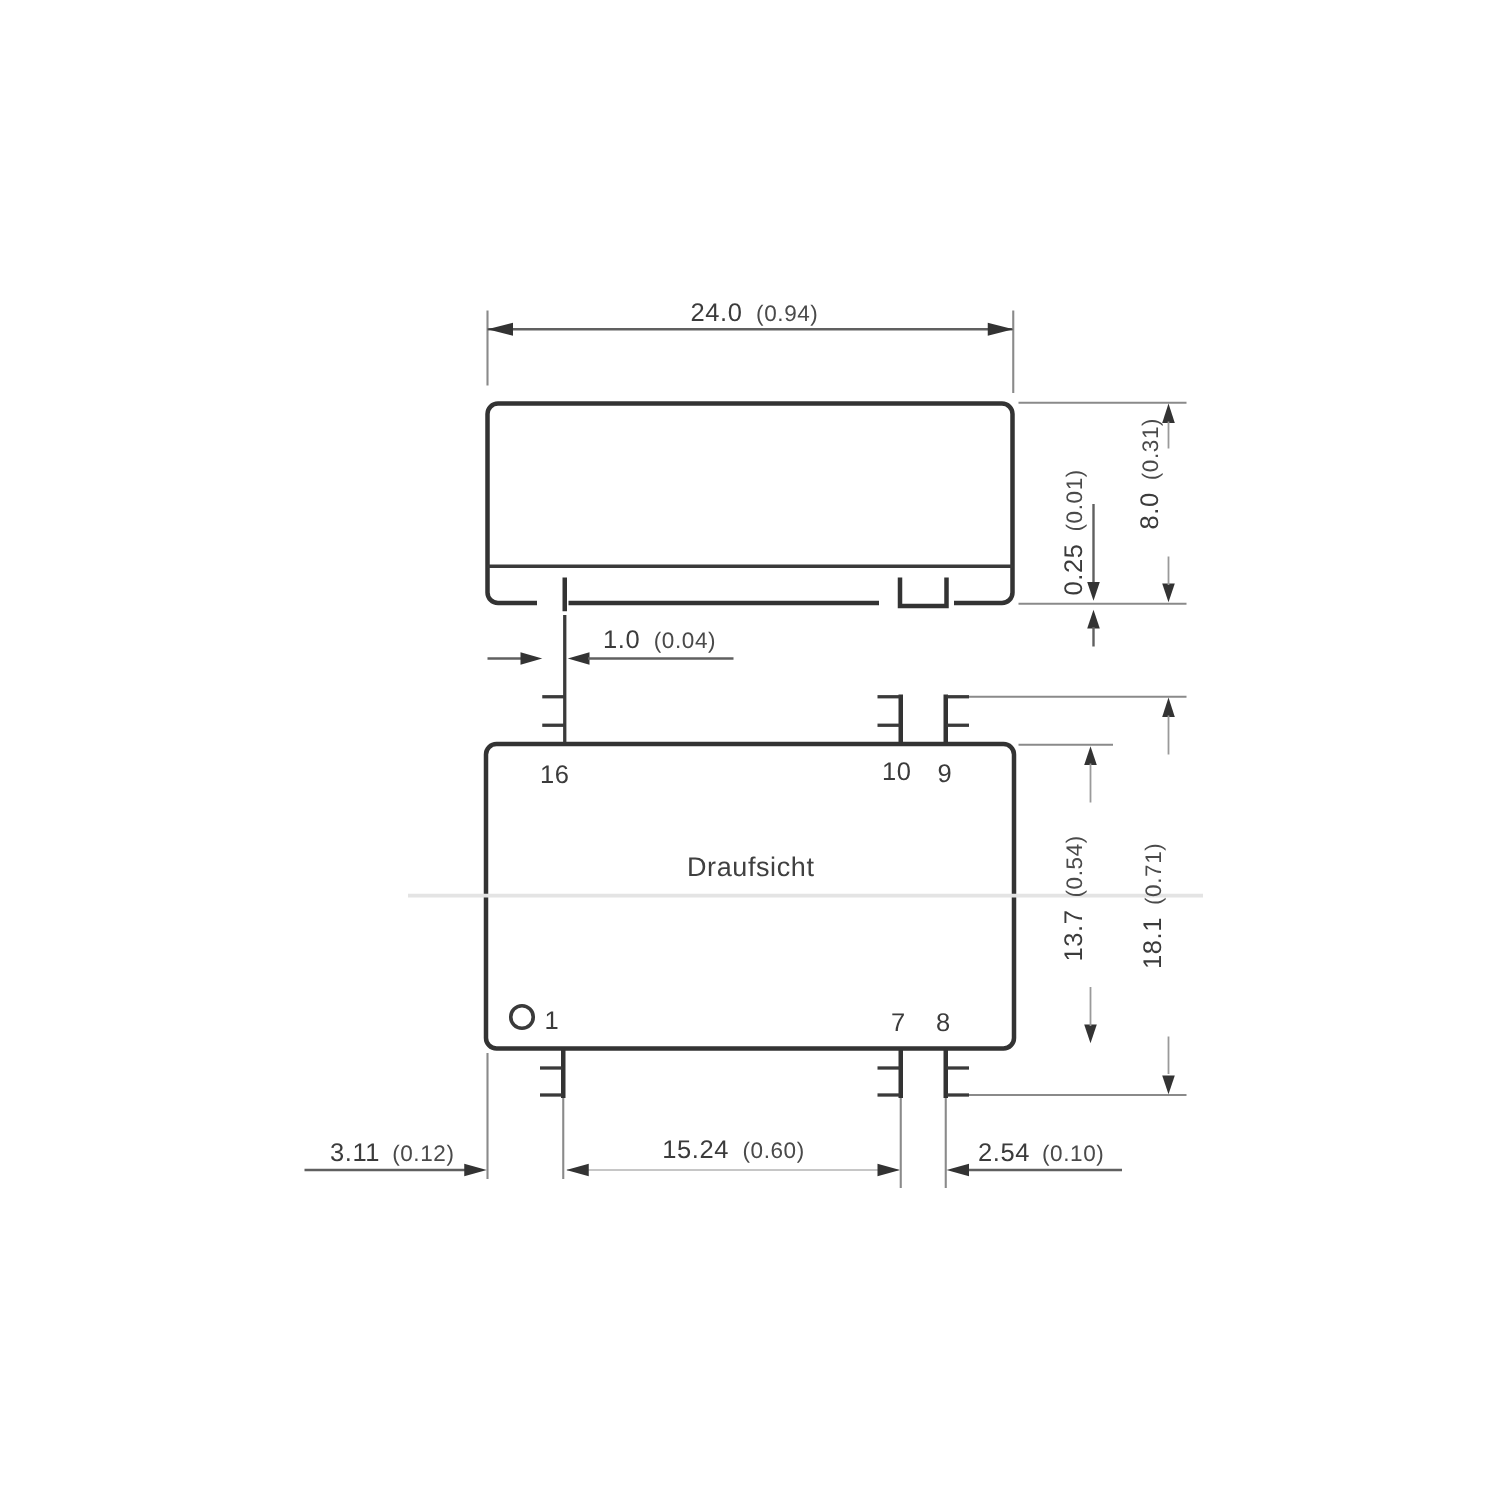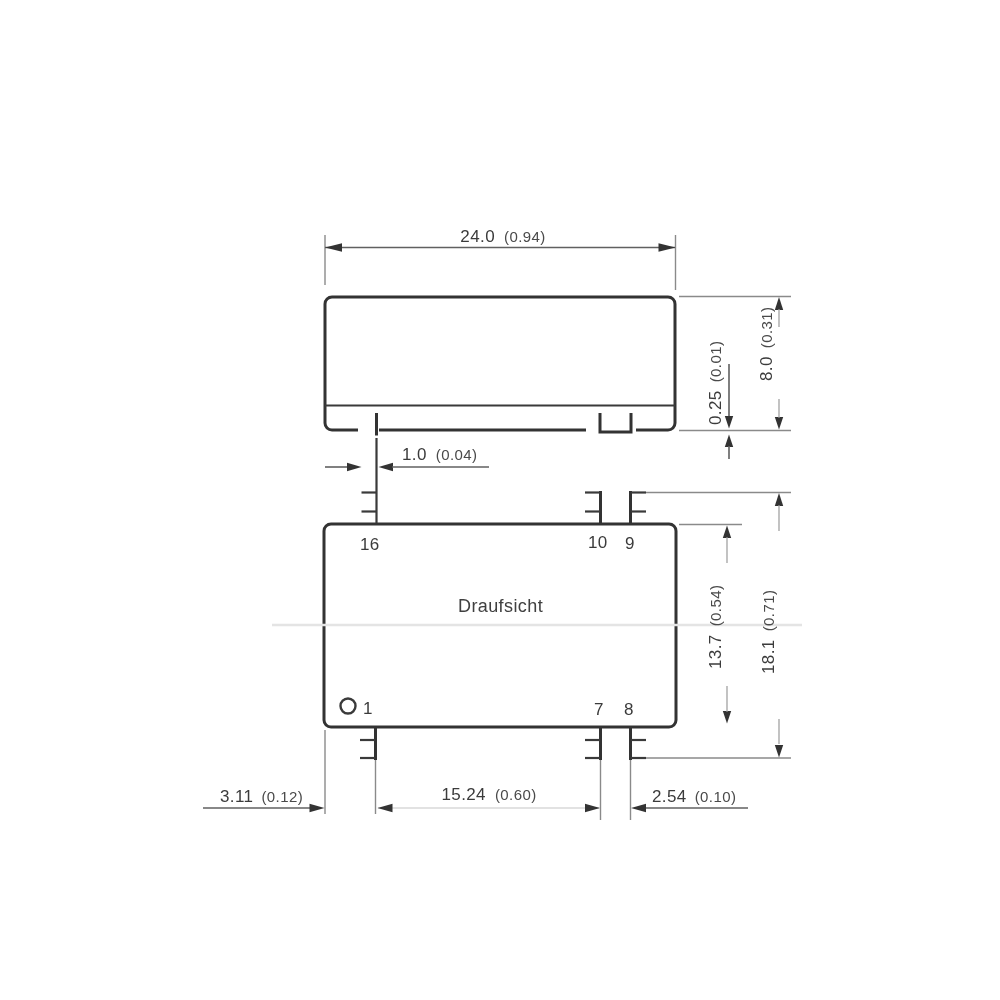--- a/index.html
+++ b/index.html
@@ -6,21 +6,20 @@
     margin: 0;
     padding: 0;
     background: #ffffff;
   }
   #stage {
     position: relative;
     width: 1000px;
     height: 892px;
     background: #ffffff;
     overflow: hidden;
-    margin-top: 28px;
   }
   svg {
     display: block;
     filter: blur(0.3px);
   }
   svg text {
     font-family: "Liberation Sans", "DejaVu Sans", sans-serif;
     font-size: 17px;
     fill: #3b3b3b;
     letter-spacing: 0.4px;

